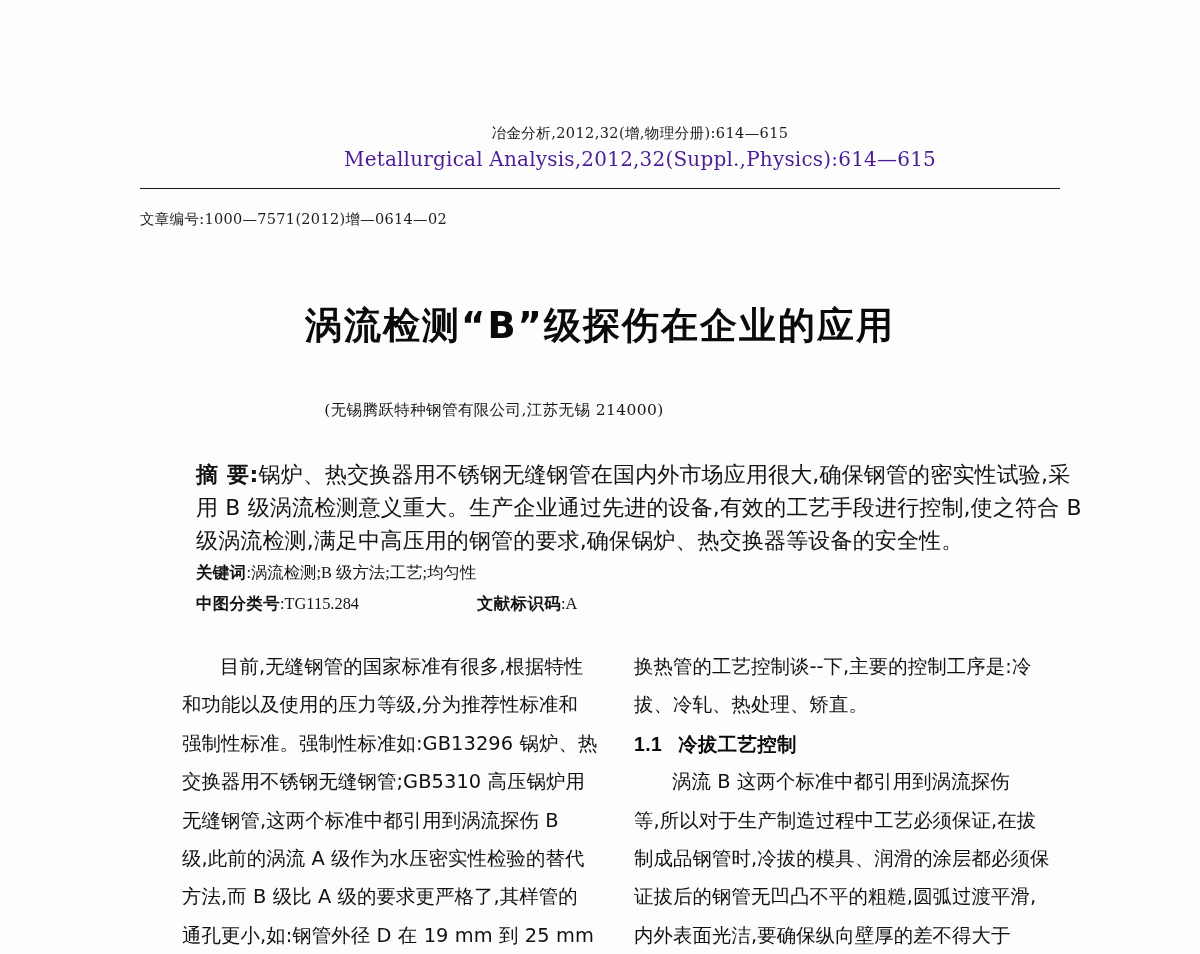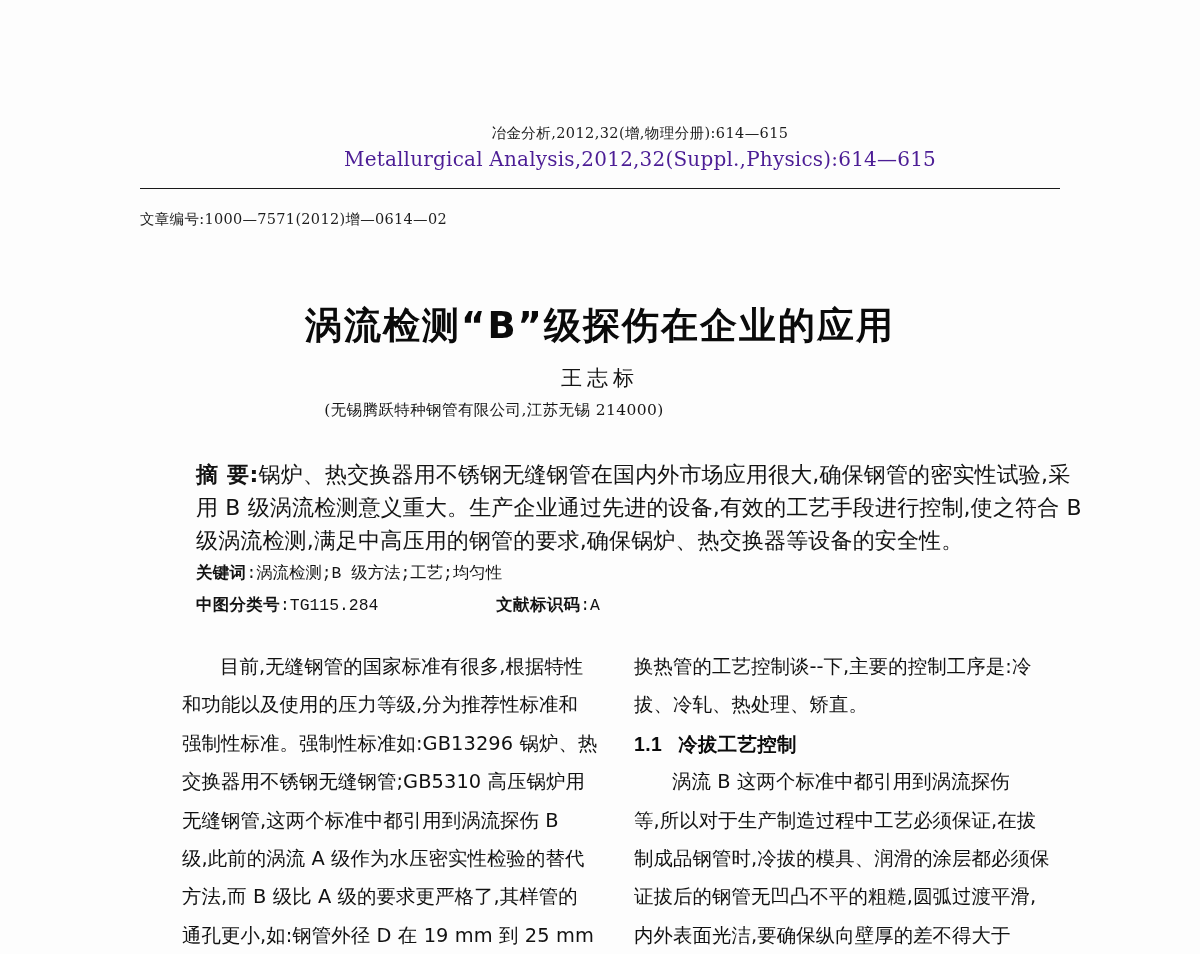--- a/index.html
+++ b/index.html
@@ -123,21 +123,21 @@
   .lbl-gap { letter-spacing: 9px; }
 
   .metaline {
     font-family: "DejaVu Sans", "Liberation Sans", sans-serif;
     font-size: 16.4px;
     line-height: 31px;
     color: #131313;
     white-space: nowrap;
   }
   .metaline .val {
-    font-family: Liberation Mono, monospace;
+    font-family: Liberation Serif, serif;
     font-weight: normal;
   }
   .spacer-wide { display: inline-block; width: 118px; }
 
   
   .cols {
     position: absolute;
     left: 182px;
     top: 648px;
     width: 888px;
@@ -183,21 +183,20 @@
     <div class="cn">冶金分析,2012,32(增,物理分册):614—615</div>
     <div class="en">Metallurgical Analysis,2012,32(Suppl.,Physics):614—615</div>
   </div>
 
   <div class="rule"></div>
 
   <div class="artid">文章编号:1000—7571(2012)增—0614—02</div>
 
   <h1 class="title">涡流检测“B”级探伤在企业的应用</h1>
 
-  <div class="author">王志标</div>
   <div class="affil">(无锡腾跃特种钢管有限公司,江苏无锡 214000)</div>
 
   <div class="absblock">
 
     <div class="absline">
       <span class="lbl lbl-gap">摘</span><span class="lbl">要</span><span class="lbl">:</span><span>锅炉、热交换器用不锈钢无缝钢管在国内外市场应用很大,确保钢管的密实性试验,采</span>
     </div>
 
     <div class="absline">
       <span>用 B 级涡流检测意义重大。生产企业通过先进的设备,有效的工艺手段进行控制,使之符合 B</span>

